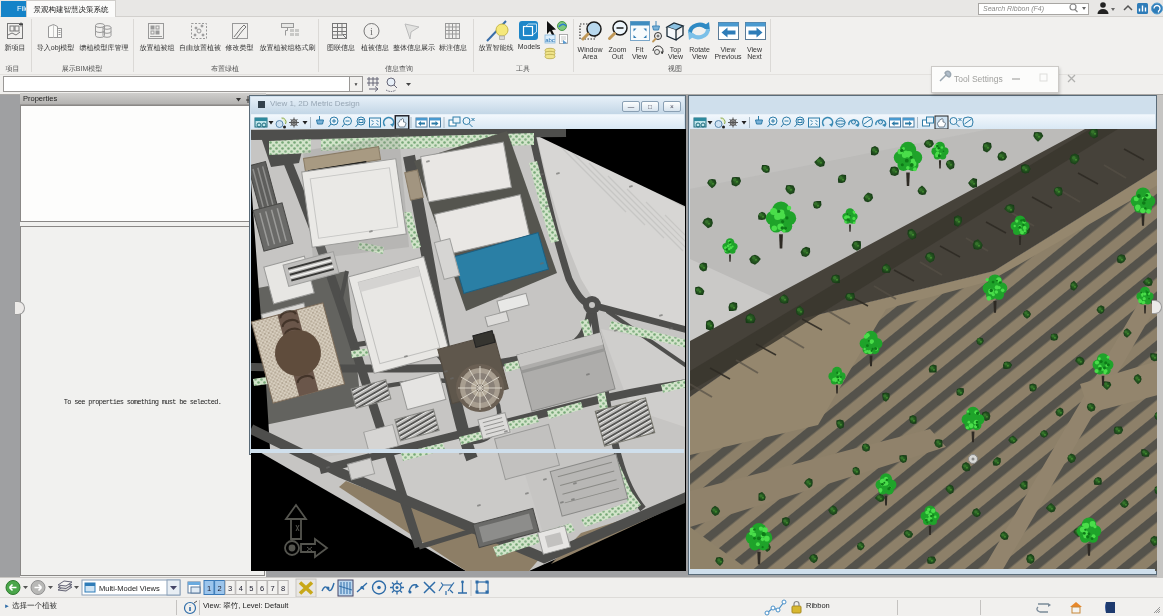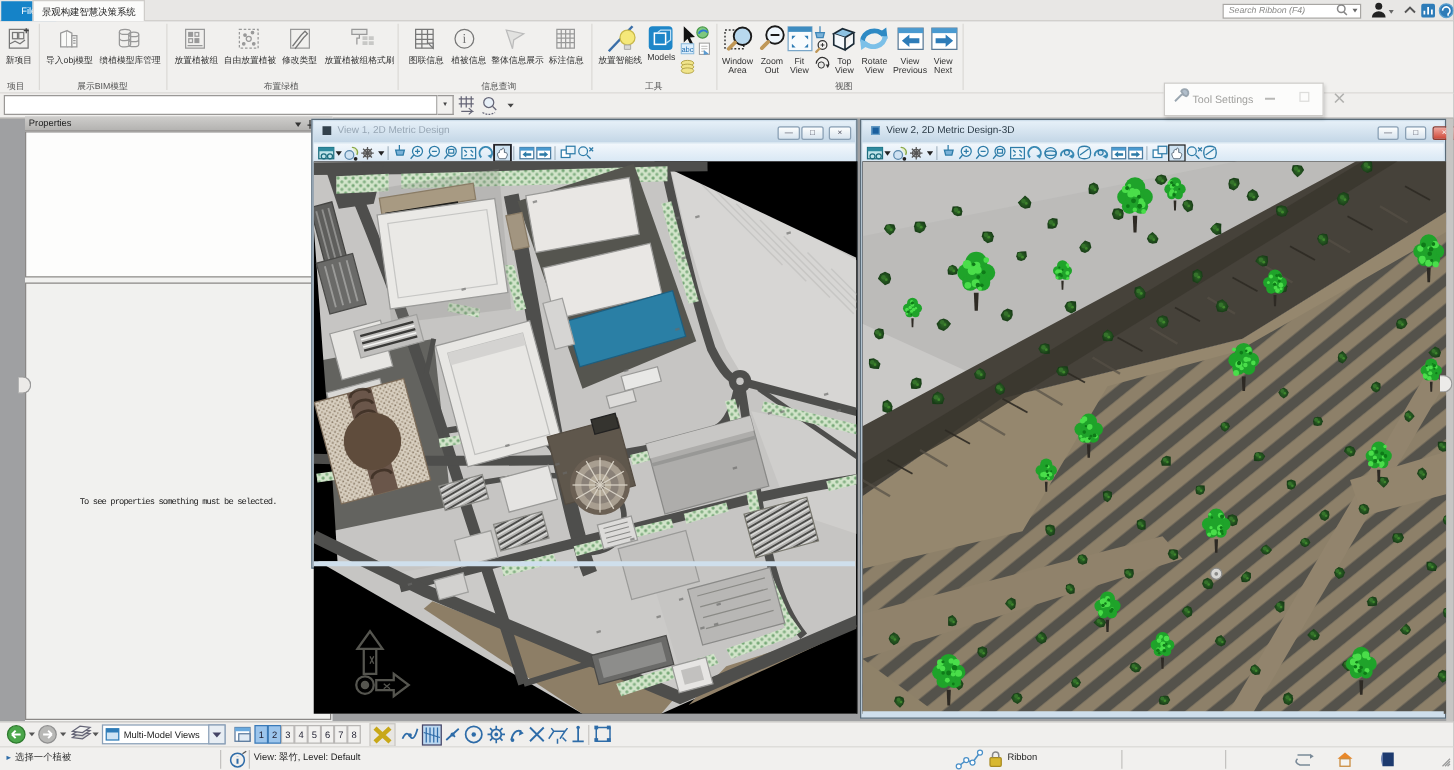--- a/index.html
+++ b/index.html
@@ -554,27 +554,20 @@
           <circle cx="41" cy="419" r="7"></circle>
           <circle cx="41" cy="419" r="2.5" fill="#55554f"></circle>
           <path d="M50,415 h14 v-5 l12,9 -12,9 v-5 h-14 z"></path>
           <path d="M56,418 l5,4 m0,-4 l-5,4" stroke-width="1"></path>
         </g>
       </svg>
     </div>
     <div class="vfoot"></div>
   </div>
 <div class="abs vwin" style="left:688px;top:95px;width:469px;height:480px;">
-    <div class="vtitle">
-      <span style="position:absolute;left:7px;top:4px;width:7px;height:7px;background:#1a5f9e;border:1px solid #6aa0c8;"></span>
-      <span style="position:absolute;left:19px;top:2px;font-size:8px;color:#2a3a46;">View 2, 2D Metric Design-3D</span>
-      <span class="vbtn" style="left:412px;width:17px;color:#445;text-align:center;font-size:6.5px;line-height:10px;">—</span>
-      <span class="vbtn" style="left:434px;width:17px;color:#445;text-align:center;font-size:6.5px;line-height:10px;">□</span>
-      <span class="vbtn" style="left:456px;width:19px;background:linear-gradient(#f0a8a0,#cf4a3a);border-color:#8a3a30;color:#fff;text-align:center;font-size:7px;line-height:10px;">×</span>
-    </div>
     <div class="vtool"><svg width="467" height="15" viewBox="0 0 467 15">
         <rect x="4" y="3" width="12" height="9" fill="#bfe4ea" stroke="#1d6d7e"></rect>
         <rect x="4" y="3" width="12" height="3" fill="#2e8a9e"></rect>
         <circle cx="8" cy="10" r="2" fill="none" stroke="#1d6d7e"></circle>
         <circle cx="13" cy="10" r="2" fill="none" stroke="#1d6d7e"></circle>
         <path d="M17.5,6 l5,0 l-2.5,3.5z" fill="#222"></path>
         <circle cx="28.5" cy="9" r="3.5" fill="#cfe2f2" stroke="#5a88ac"></circle>
         <path d="M30.5,3 a4,4 0 0 1 4,6" fill="#e4f0c8" stroke="#8aa84a"></path>
         <circle cx="33.5" cy="12" r="1.5" fill="#222"></circle>
         <circle cx="43.0" cy="7.5" r="3" fill="#c8c8c6" stroke="#555"></circle>

